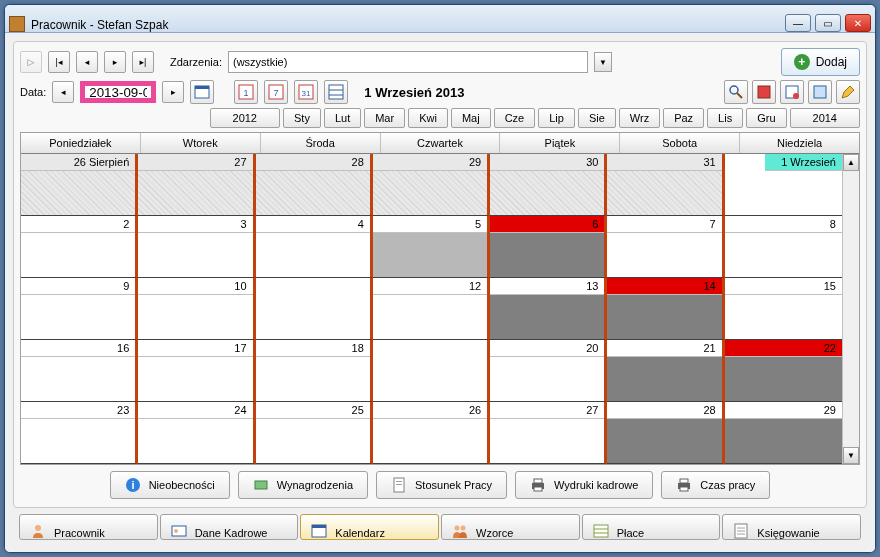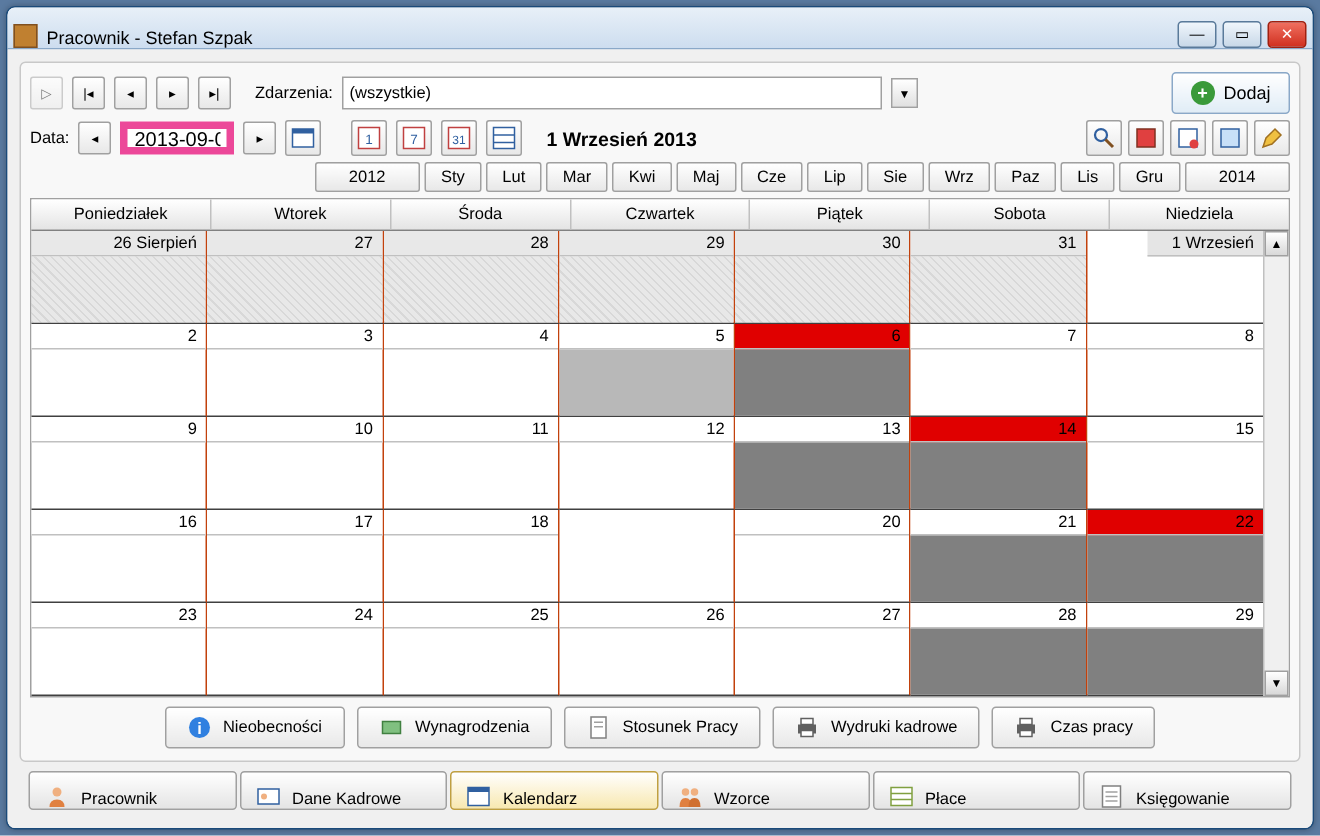--- a/index.html
+++ b/index.html
@@ -32,27 +32,27 @@
 .ym-btn.year { padding: 0 22px; }
 .cal-outer { flex: 1; display: flex; flex-direction: column; border: 1px solid #a0a0a0; background: #fff; margin-top: 2px; position: relative; }
 .cal-head { display: flex; border-bottom: 1px solid #808080; background: linear-gradient(#fff,#e4e4e4); }
 .cal-head-cell { flex: 1; text-align: center; padding: 4px 0; border-right: 1px solid #c0c0c0; font-size: 11px; }
 .cal-head-cell:last-child { border-right: none; }
 .cal-body { flex: 1; display: flex; }
 .grid { flex: 1; display: grid; grid-template-columns: repeat(7, 1fr); grid-template-rows: repeat(5, 1fr); }
 .scrollbar { width: 17px; background: #f0f0f0; border-left: 1px solid #c0c0c0; position: relative; }
 .scroll-arrow { height: 17px; background: linear-gradient(#fff,#d8d8d8); border: 1px solid #a0a0a0; display: flex; align-items: center; justify-content: center; font-size: 8px; }
 .scroll-arrow.bottom { position: absolute; bottom: 0; left: 0; right: 0; }
-.cell { border-right: 1px solid #c2410c; border-bottom: 1px solid #404040; position: relative; display: flex; flex-direction: column; }
+.cell { border-right: 3px solid #c2410c; border-bottom: 1px solid #404040; position: relative; display: flex; flex-direction: column; }
 .cell:nth-child(7n) { border-right: none; }
 .cell-date { text-align: right; padding: 2px 6px; font-size: 11px; background: #fff; border-bottom: 1px solid #c0c0c0; }
 .cell-body { flex: 1; }
 .cell.prev .cell-date { background: #e8e8e8; }
 .cell.prev .cell-body { background: repeating-linear-gradient(45deg, #d8d8d8, #d8d8d8 1px, #e8e8e8 1px, #e8e8e8 4px); }
-.cell.first .cell-date { background: #e5e5e5; color: #000; margin-left: 40px; }
+.cell.first .cell-date { background: #5eead4; color: #000; margin-left: 40px; }
 .cell.greybody .cell-body { background: #808080; }
 .cell.lightgreybody .cell-body { background: #b8b8b8; }
 .cell.redstrip .cell-date { background: #e00000; color: #000; }
 .middle-btns { display: flex; gap: 8px; justify-content: center; padding: 6px 0 2px; }
 .mid-btn { height: 28px; padding: 0 14px; border: 1px solid #a0a0a0; border-radius: 3px; background: linear-gradient(#fff,#e8e8e8); display: flex; align-items: center; gap: 8px; cursor: pointer; font-size: 11px; }
 .mid-icon { width: 16px; height: 16px; display: flex; align-items: center; justify-content: center; }
 .bottom-tabs { display: flex; gap: 2px; padding: 2px 6px 4px; }
 .tab { flex: 1; height: 26px; border: 1px solid #a0a0a0; border-radius: 3px; background: linear-gradient(#fff,#e4e4e4); display: flex; align-items: flex-end; gap: 8px; padding: 0 10px; cursor: pointer; font-size: 11px; }
 .tab.active { background: linear-gradient(#fff,#f8e8b0); border-color: #c0a040; }
 .tab-icon { width: 16px; height: 16px; display: flex; align-items: center; justify-content: center; }
@@ -236,21 +236,20 @@
               </div>
               <div class="cell">
                 <div class="cell-date">9</div>
                 <div class="cell-body"></div>
               </div>
               <div class="cell">
                 <div class="cell-date">10</div>
                 <div class="cell-body"></div>
               </div>
               <div class="cell">
-                <div class="cell-date">11</div>
                 <div class="cell-body"></div>
               </div>
               <div class="cell">
                 <div class="cell-date">12</div>
                 <div class="cell-body"></div>
               </div>
               <div class="cell greybody">
                 <div class="cell-date">13</div>
                 <div class="cell-body"></div>
               </div>

